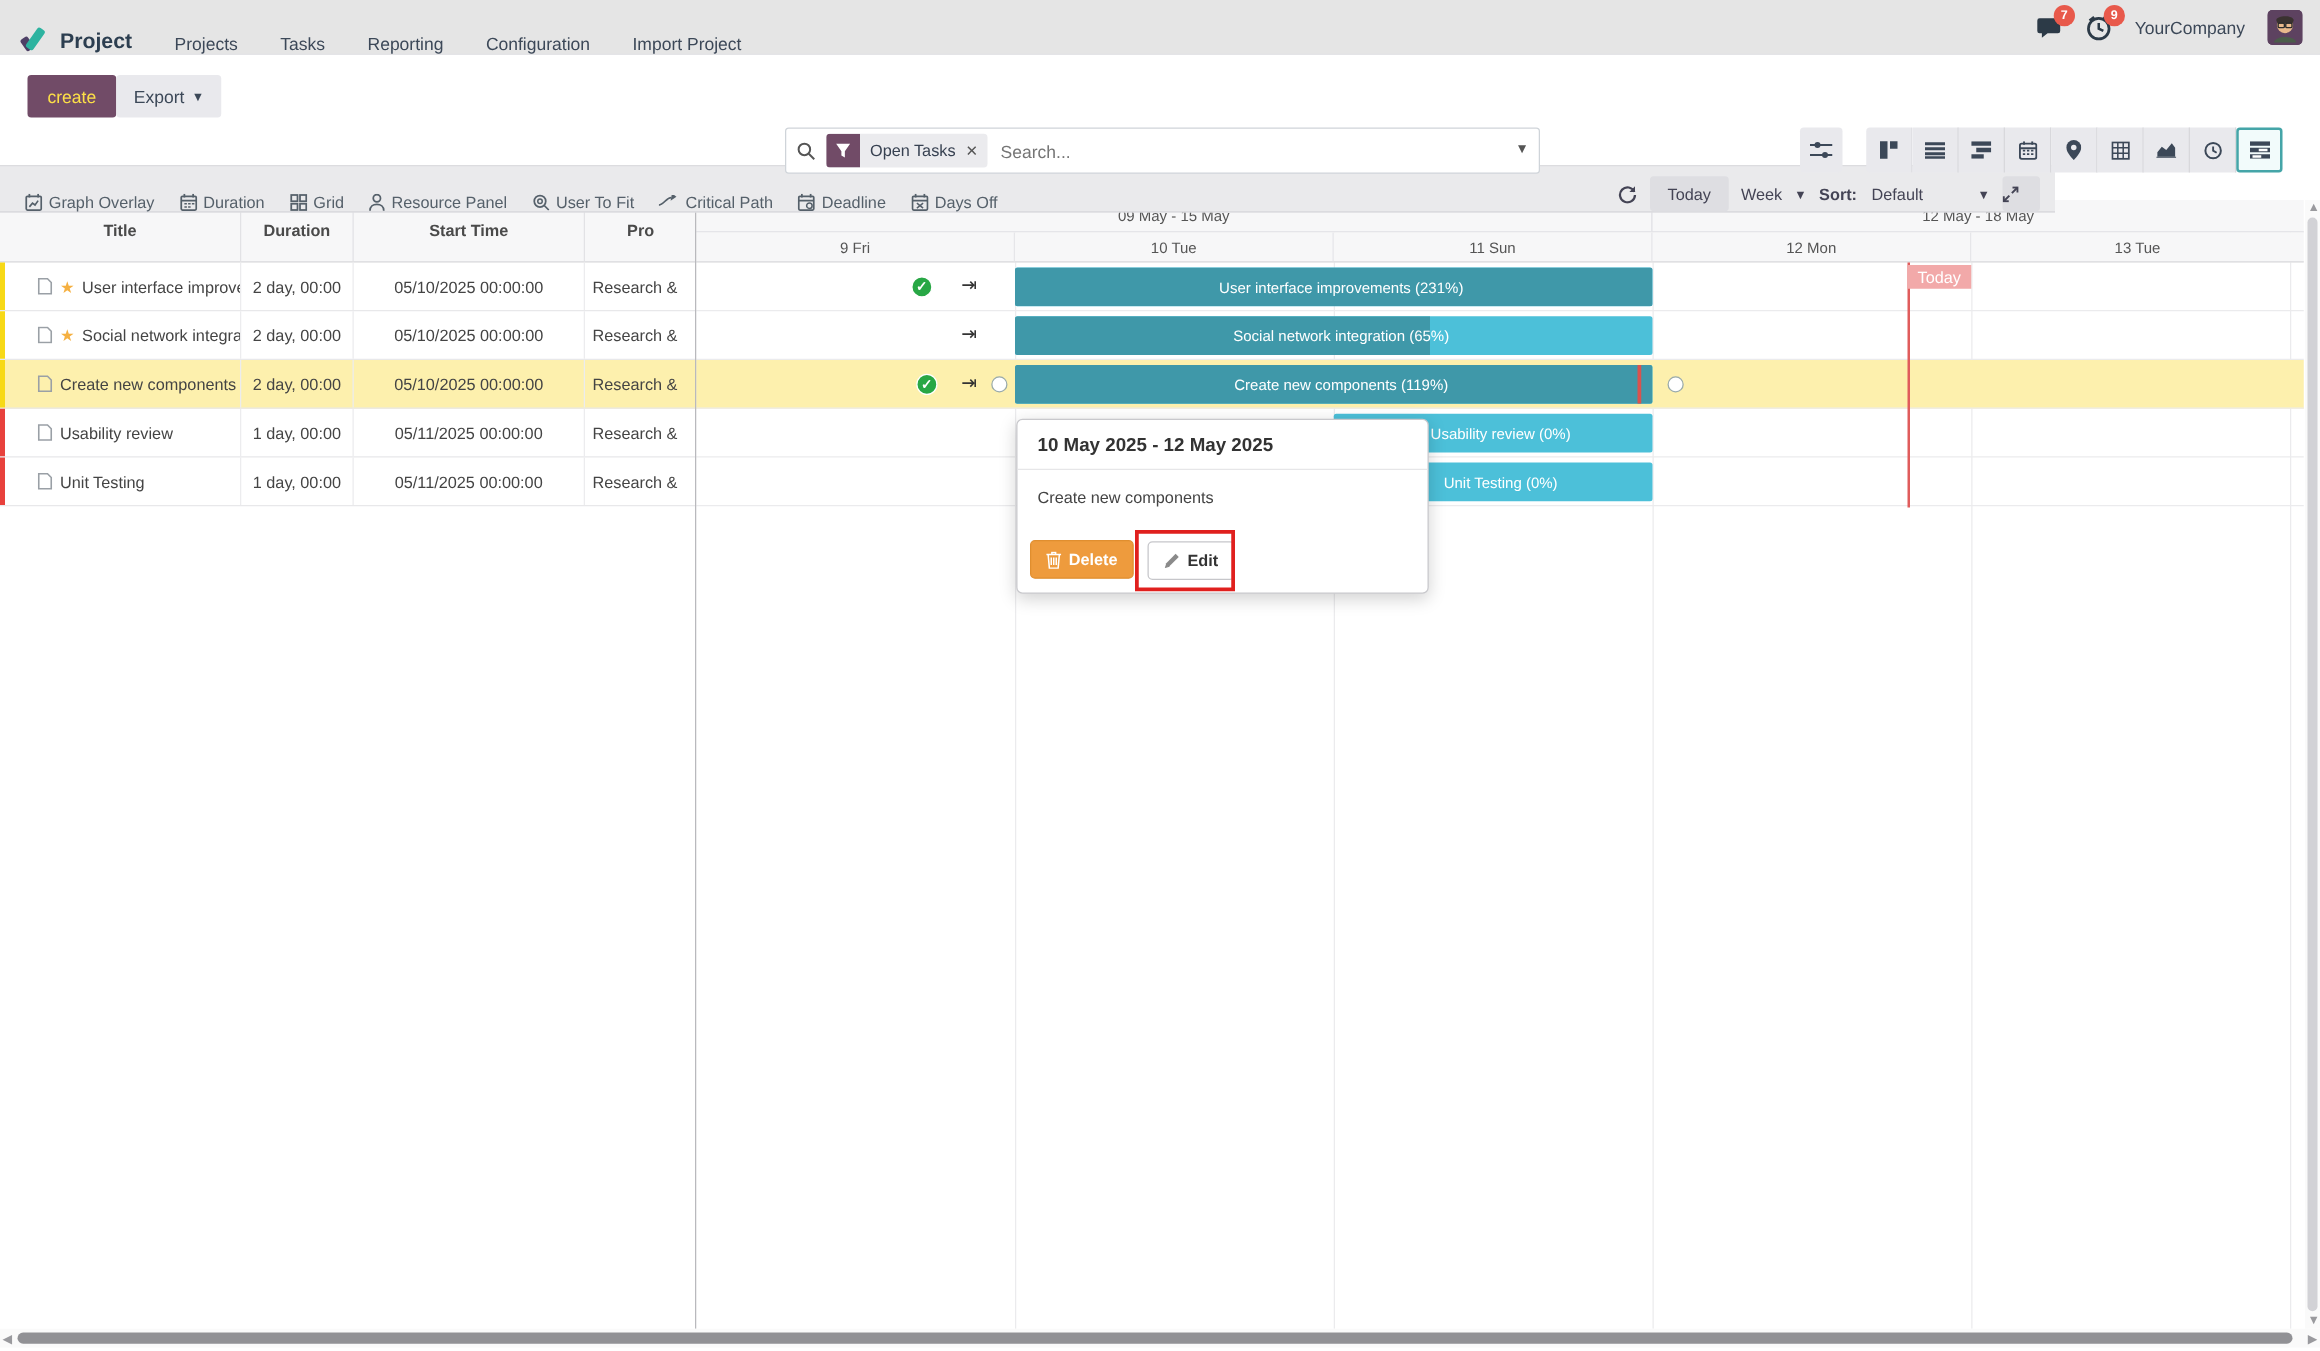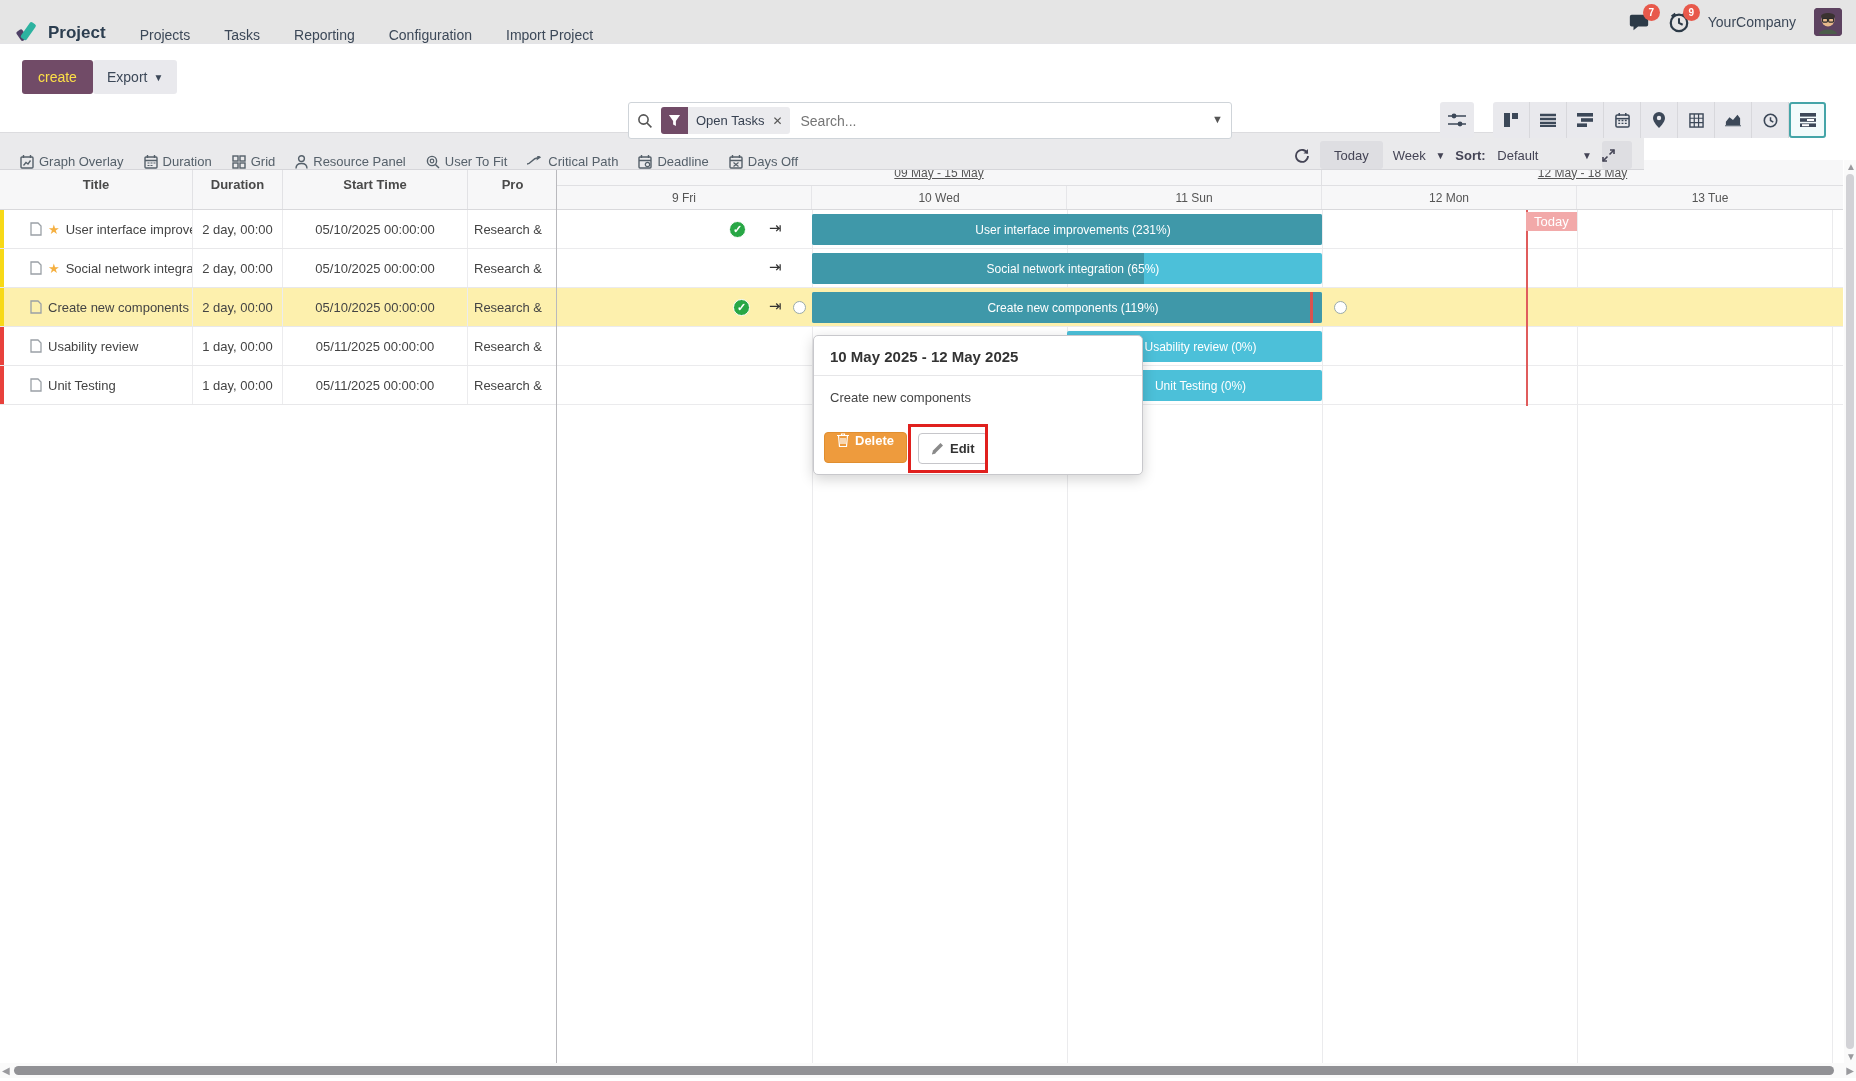--- a/index.html
+++ b/index.html
@@ -76,21 +76,21 @@
   .c-dur { width:90px; justify-content:center; }
   .c-start { width:185px; justify-content:center; position:relative; }
   .c-proj { width:89px; padding-left:6px; border-right:none; }
   .star { color:#f5b041; font-size:13px; }
   .doc-ic { color:#9aa0a6; flex:0 0 auto; }
 
   
   #divider { position:absolute; left:556px; top:160px; width:1px; height:903px; background:#b9b9bd; z-index:20; }
   .g-line { position:absolute; top:160px; width:1px; height:903px; background:#ebebed; z-index:1; }
   #g-weeks { position:absolute; left:557px; top:160px; height:26px; width:1286px; display:flex;
-    background:#f7f7f8; border-bottom:1px solid #e0e0e3; font-size:12px; color:#555; z-index:5;text-decoration:underline; }
+    background:#f7f7f8; border-bottom:1px solid #e0e0e3; font-size:12px; color:#555; z-index:5; }
   .wk { display:flex; align-items:center; justify-content:center; border-right:1px solid #e0e0e3; height:100%; }
   #g-days { position:absolute; left:557px; top:186px; height:24px; width:1286px; display:flex;
     background:#f7f7f8; border-bottom:1px solid #d9d9dc; font-size:12px; color:#555; z-index:5; }
   .day { display:flex; align-items:center; justify-content:center; border-right:1px solid #e6e6e9; height:100%; }
   .g-row { position:absolute; left:557px; width:1286px; height:39px; border-bottom:1px solid #ebebed; z-index:2; }
   .sel-bg { background:#fdf0ad; }
   .gbar { position:absolute; top:4px; height:31px; background:#4cc0d9; border-radius:2px; z-index:6; overflow:hidden; }
   .gprog { position:absolute; left:0; top:0; height:100%; background:#3f98a9; }
   .gbar-label { position:absolute; left:0; right:0; top:0; bottom:0; display:flex; align-items:center;
     justify-content:center; color:#fff; font-size:12px; white-space:nowrap;padding-left:12px; }
@@ -106,21 +106,21 @@
   #today-badge { position:absolute; left:1526px; top:212px; background:#f2a9a9; color:#fff; font-size:13px;
     padding:2px 8px; z-index:9; }
 
   
   #popup { position:absolute; left:813px; top:335px; width:330px; height:140px; background:#fff;
     border:1px solid #c8c8cc; border-radius:5px; box-shadow:0 4px 14px rgba(0,0,0,.18); z-index:40; }
   #popup-title { font-size:15px; font-weight:bold; color:#333; padding:12px 16px 10px; border-bottom:1px solid #e6e6e8; }
   #popup-task { font-size:13px; color:#444; padding:14px 16px 0; }
   #delete-btn { position:absolute; left:10px; top:96px; height:31px; padding:0 12px; background:#ee9b3d;
     border:1px solid #e08e2f; border-radius:4px; color:#fff; font-size:13px; font-weight:bold;
-    display:flex; align-items:flex-start; gap:6px; cursor:pointer; }
+    display:flex; align-items:center; gap:6px; cursor:pointer; }
   #edit-btn { position:absolute; left:104px; top:97px; height:31px; padding:0 12px; background:#fff;
     border:1px solid #c6c6ca; border-radius:4px; color:#333; font-size:13px; font-weight:bold;
     display:flex; align-items:center; gap:6px; cursor:pointer; }
   #annotation { position:absolute; left:94px; top:88px; width:80px; height:49px; border:3px solid #e0201e; z-index:45; }
 
   
   #hscroll { position:absolute; left:0; top:1063px; width:1856px; height:15px; background:#fafafa; z-index:70; }
   #hthumb { position:absolute; left:14px; top:3px; width:1820px; height:9px; background:#919195; border-radius:5px; }
   .sc-arrow { position:absolute; color:#9a9a9e; font-size:10px; }
   #vscroll { position:absolute; left:1844px; top:160px; width:12px; height:903px; background:#fafafa; z-index:35; }
@@ -367,21 +367,21 @@
     <div class="th" style="width:185px;">Start Time</div>
     <div class="th" style="width:89px; border-right:none;">Pro</div>
   </div>
 
   <div id="g-weeks">
     <div class="wk" style="width:765px;">09 May - 15 May</div>
     <div class="wk" style="width:521px; border-right:none;">12 May - 18 May</div>
   </div>
   <div id="g-days">
     <div class="day" style="width:255px;">9 Fri</div>
-    <div class="day" style="width:255px;">10 Wed</div>
+    <div class="day" style="width:255px;">10 Tue</div>
     <div class="day" style="width:255px;">11 Sun</div>
     <div class="day" style="width:255px;">12 Mon</div>
     <div class="day" style="width:266px; border-right:none;">13 Tue</div>
   </div>
 
   <div class="g-line" style="left:812px;"></div>
   <div class="g-line" style="left:1067px;"></div>
   <div class="g-line" style="left:1322px;"></div>
   <div class="g-line" style="left:1577px;"></div>
   <div class="g-line" style="left:1832px;"></div>

